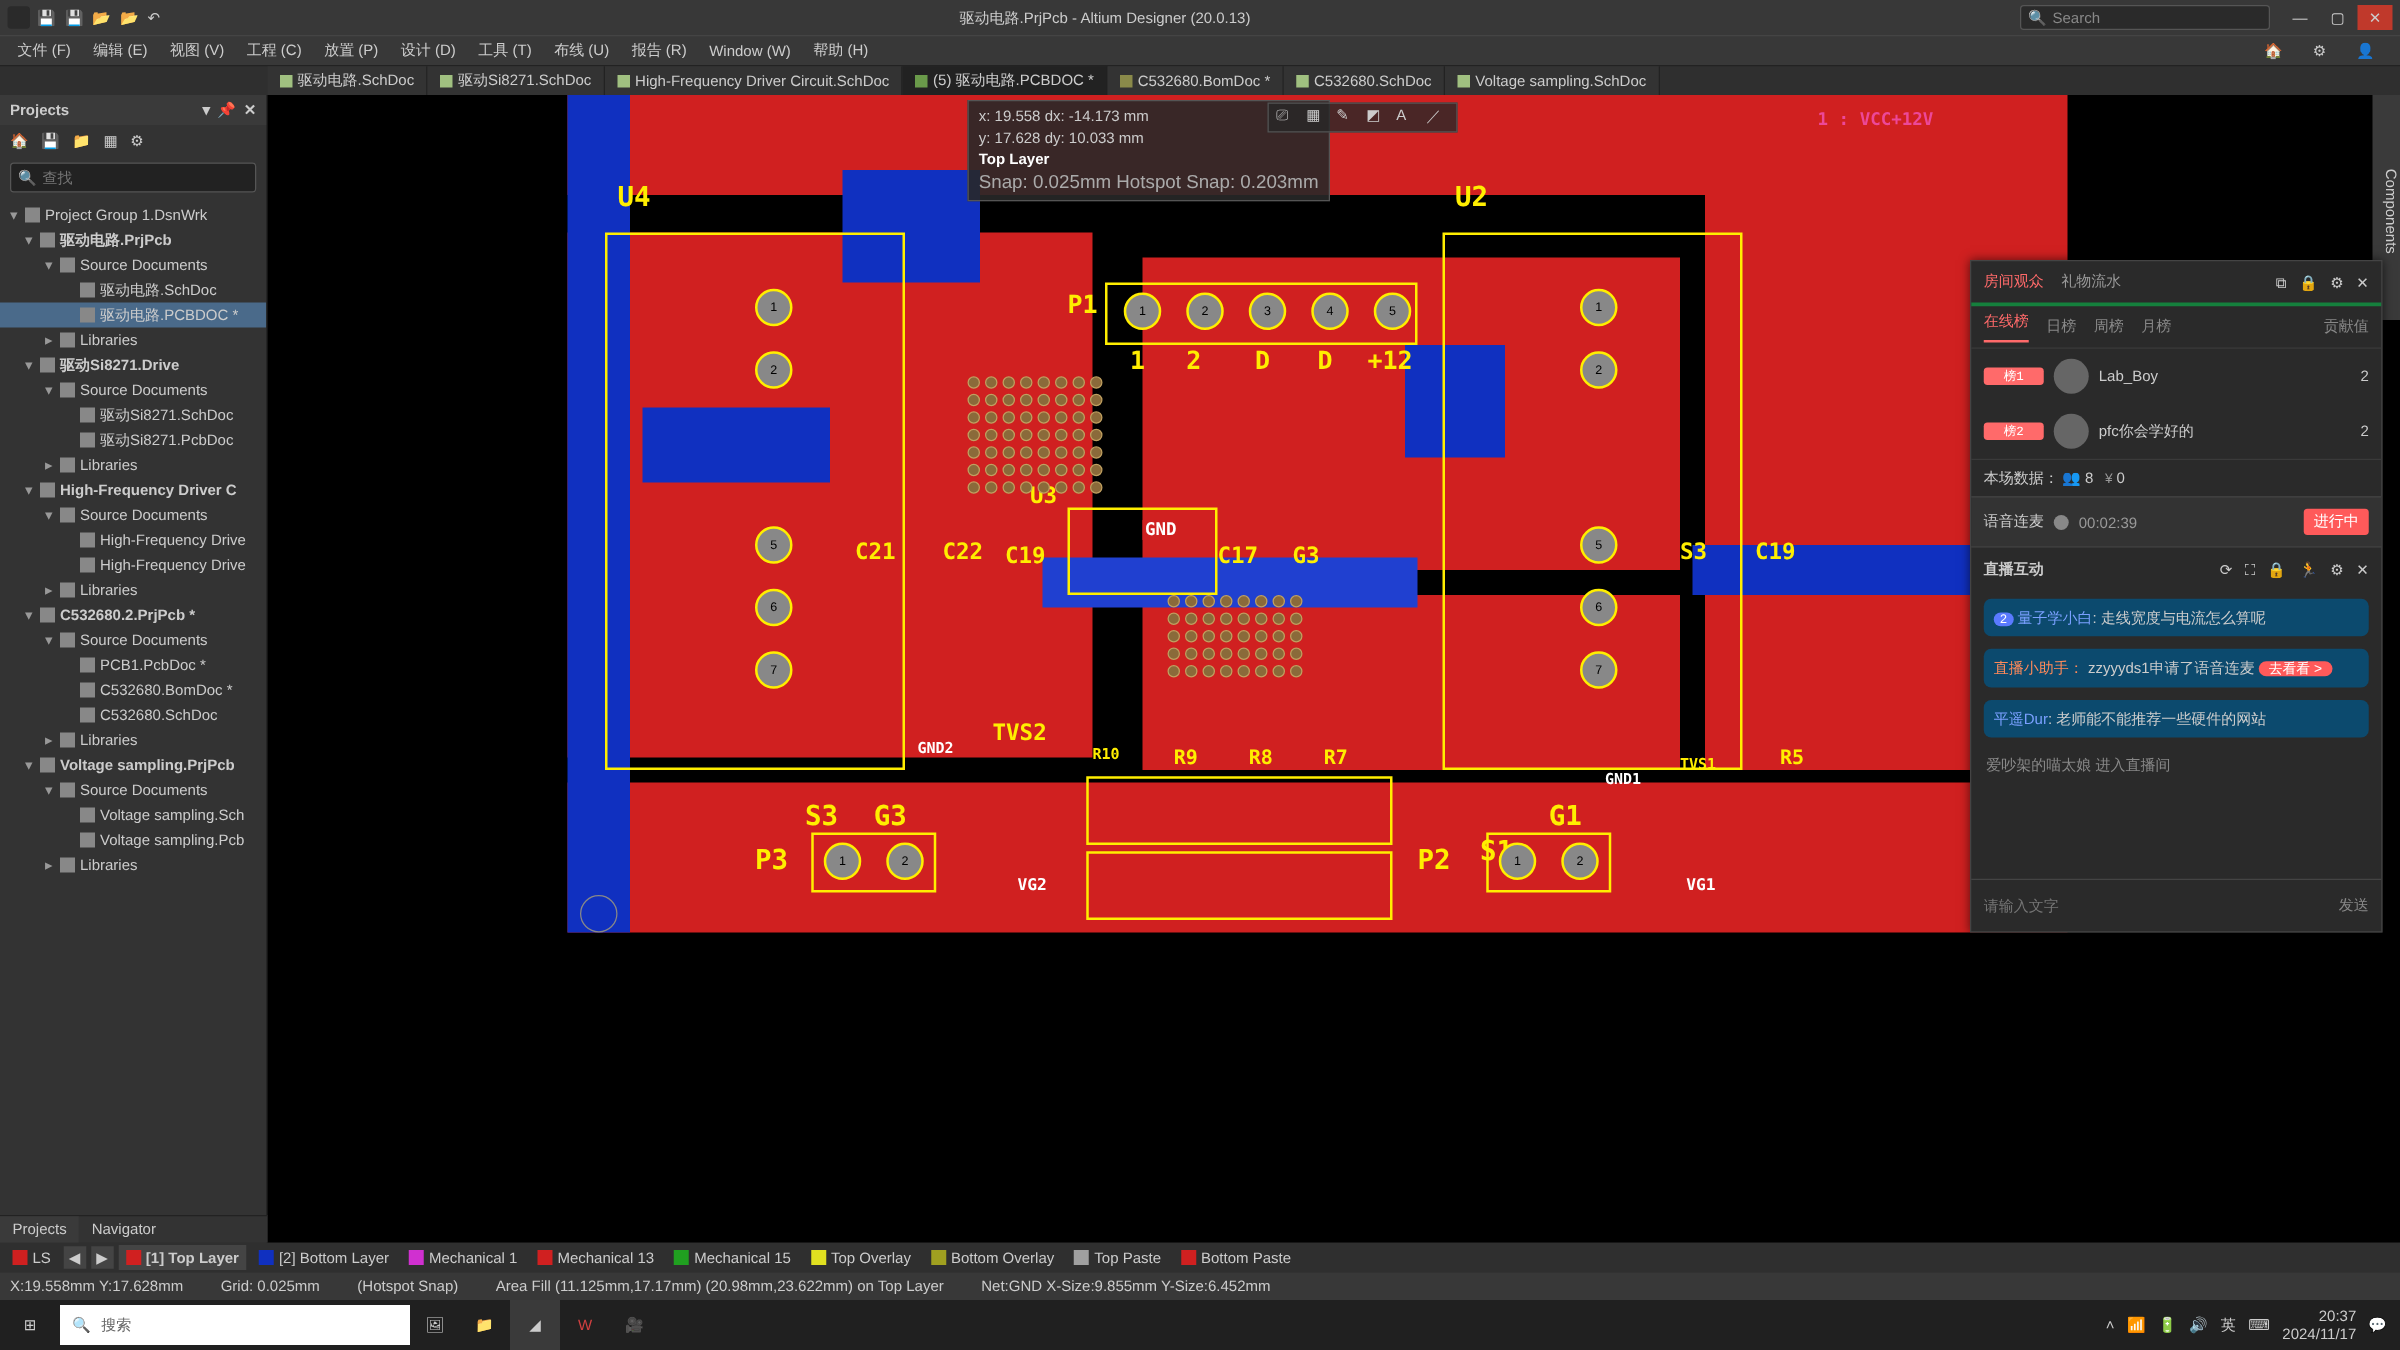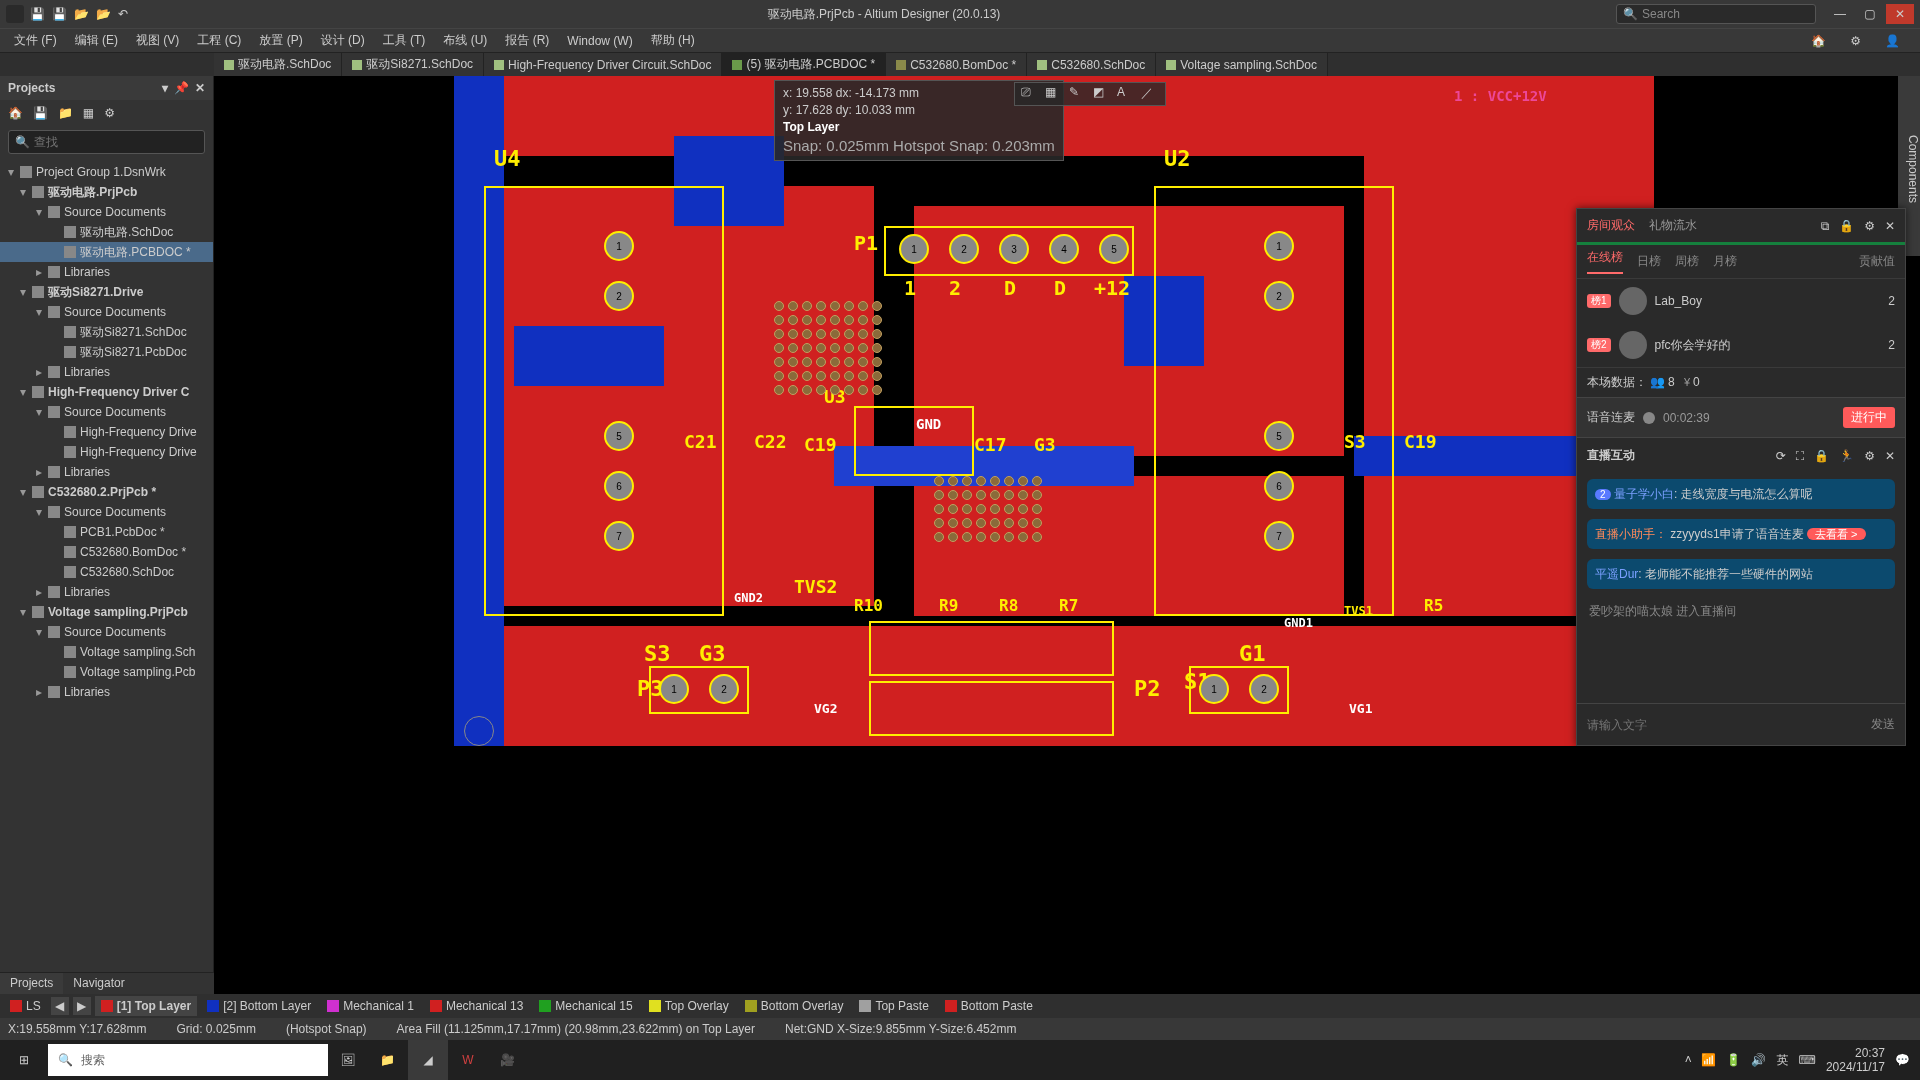--- a/index.html
+++ b/index.html
@@ -78,21 +78,21 @@
 
 .stream{position:absolute;right:14px;top:208px;width:330px;background:#2a2a2a;border:1px solid #444;display:flex;flex-direction:column;z-index:50;box-shadow:0 0 8px rgba(0,0,0,.6);}
 .stream .shead{height:36px;display:flex;align-items:center;padding:0 10px;gap:14px;border-bottom:3px solid #15803d;}
 .stream .shead .stab{color:#999;cursor:pointer;}
 .stream .shead .stab.active{color:#ff6a6a;}
 .stream .shead .sicons{margin-left:auto;display:flex;gap:10px;color:#888;}
 .stream .srow{height:34px;display:flex;align-items:center;padding:0 10px;gap:14px;border-bottom:1px solid #3a3a3a;}
 .stream .srow .rtab{color:#888;cursor:pointer;}
 .stream .srow .rtab.active{color:#ff6a6a;border-bottom:2px solid #ff6a6a;padding-bottom:6px;}
 .stream .viewer{display:flex;align-items:center;padding:8px 10px;gap:8px;}
-.stream .viewer .rank{background:#ff6a6a;color:#fff;border-radius:3px;padding:0 4px;font-size:10px;}
+.stream .viewer .rank{background:#ff6a6a;color:#fff;border-radius:3px;padding:0 16px;font-size:10px;font-family:Liberation Mono, monospace;}
 .stream .viewer .ava{width:28px;height:28px;border-radius:50%;background:#666;}
 .stream .viewer .vname{flex:1;color:#ccc;}
 .stream .stats{padding:6px 10px;color:#999;font-size:11px;border-top:1px solid #3a3a3a;}
 .stream .voice{height:40px;background:#333;display:flex;align-items:center;padding:0 10px;gap:8px;border-top:1px solid #444;}
 .stream .voice .vlabel{color:#ccc;}
 .stream .voice .dot{width:12px;height:12px;border-radius:50%;background:#888;}
 .stream .voice .vtime{color:#999;}
 .stream .voice .vstatus{margin-left:auto;background:#ff5a5a;color:#fff;padding:2px 8px;border-radius:3px;}
 .stream .chathead{height:36px;display:flex;align-items:center;padding:0 10px;gap:10px;border-top:1px solid #444;}
 .stream .chathead .cicons{margin-left:auto;display:flex;gap:10px;color:#888;}
@@ -395,27 +395,27 @@
       <div class="lbl" style="left:230px;top:355px;font-size:18px;">C21</div>
       <div class="lbl" style="left:300px;top:355px;font-size:18px;">C22</div>
       <div class="lbl" style="left:350px;top:358px;font-size:18px;">C19</div>
       <div class="lbl" style="left:520px;top:358px;font-size:18px;">C17</div>
       <div class="lbl" style="left:580px;top:358px;font-size:18px;">G3</div>
       <div class="lbl" style="left:890px;top:355px;font-size:18px;">S3</div>
       <div class="lbl" style="left:950px;top:355px;font-size:18px;">C19</div>
 
       <div class="lbl" style="left:190px;top:565px;font-size:22px;">S3</div>
       <div class="lbl" style="left:245px;top:565px;font-size:22px;">G3</div>
-      <div class="lbl" style="left:150px;top:600px;font-size:22px;margin-left:33px;">P3</div>
+      <div class="lbl" style="left:150px;top:600px;font-size:22px;">P3</div>
       <div class="lbl" style="left:730px;top:565px;font-size:22px;margin-top:28px;">S1</div>
       <div class="lbl" style="left:785px;top:565px;font-size:22px;">G1</div>
       <div class="lbl" style="left:680px;top:600px;font-size:22px;">P2</div>
       <div class="lbl" style="left:340px;top:500px;font-size:18px;">TVS2</div>
       <div class="lbl" style="left:890px;top:500px;font-size:12px;margin-top:28px;">TVS1</div>
-      <div class="lbl" style="left:400px;top:520px;font-size:16px;">R10</div>
+      <div class="lbl" style="left:420px;top:520px;font-size:12px;">R10</div>
       <div class="lbl" style="left:485px;top:520px;font-size:16px;">R9</div>
       <div class="lbl" style="left:545px;top:520px;font-size:16px;">R8</div>
       <div class="lbl" style="left:605px;top:520px;font-size:16px;">R7</div>
       <div class="lbl" style="left:970px;top:520px;font-size:16px;">R5</div>
 
       <div class="lbl" style="left:460px;top:340px;font-size:14px;color:#fff;background:#d02020;padding:0 2px;">GND</div>
       <div class="lbl" style="left:280px;top:515px;font-size:12px;color:#fff;">GND2</div>
       <div class="lbl" style="left:830px;top:540px;font-size:12px;color:#fff;">GND1</div>
       <div class="lbl" style="left:360px;top:625px;font-size:13px;color:#fff;">VG2</div>
       <div class="lbl" style="left:895px;top:625px;font-size:13px;color:#fff;">VG1</div>

